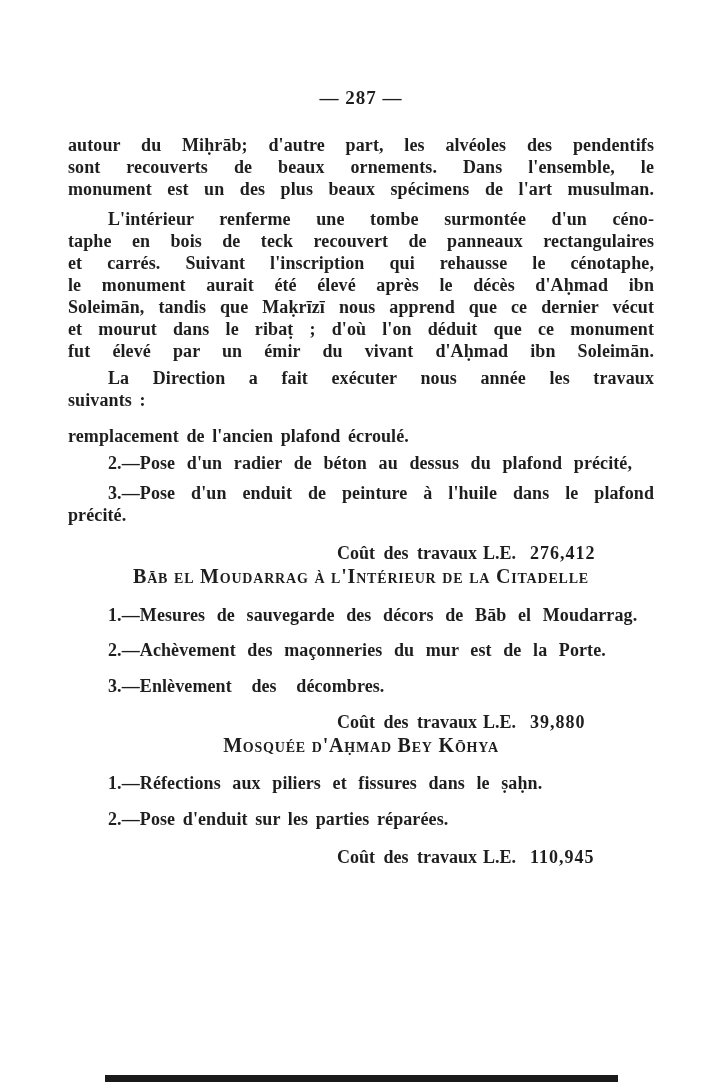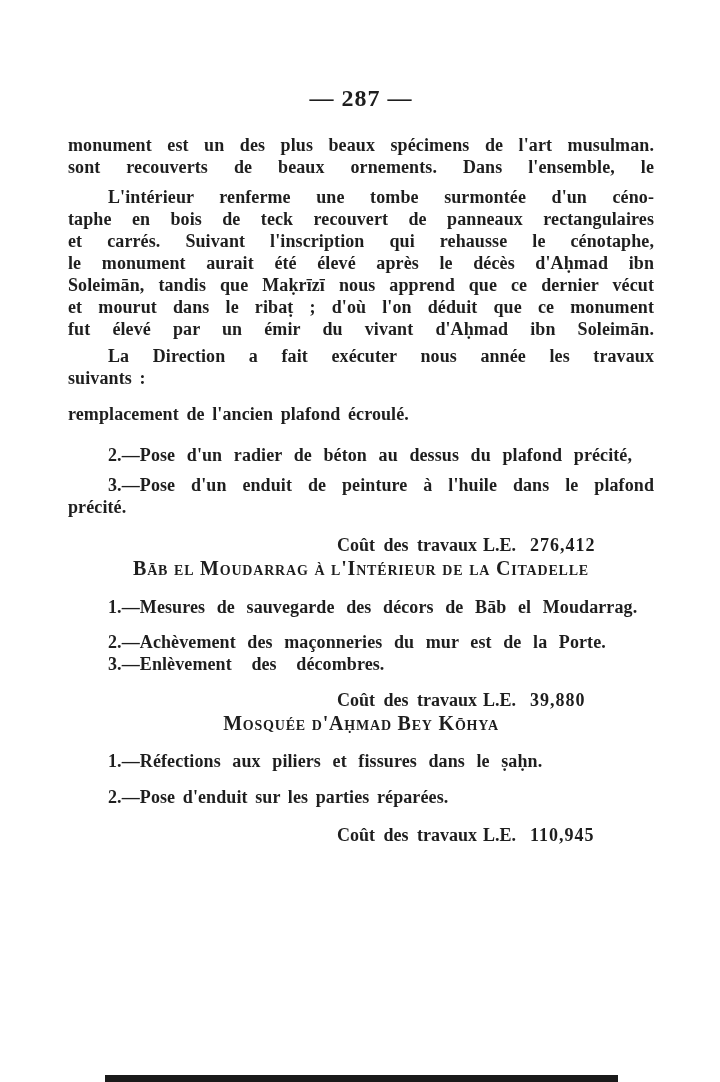--- a/index.html
+++ b/index.html
@@ -17,48 +17,48 @@
   }
   .content {
     position: absolute;
     left: 68px;
     top: 0;
     width: 586px;
   }
   .pagenum {
     margin-top: 86px;
     line-height: 24px;
-    font-size: 24px;
+    font-size: 19px;
     text-align: center;
     letter-spacing: 1px;
   }
   .para { margin: 0; }
   .ln {
     font-size: 18px;
     line-height: 22px;
     letter-spacing: 0.1px;
   }
   .fill { text-align: justify; text-align-last: justify; word-spacing: 2px; }
   .rag  { text-align: left; word-spacing: 3px; }
   .wide { text-align: left; word-spacing: 7px; }
   .xwide{ text-align: left; word-spacing: 15px; }
   .ind  { padding-left: 40px; }
 
   .p1 { margin-top: 24px; }
   .p2 { margin-top: 8px; }
   .p3 { margin-top: 5px; }
   .it1 { margin-top: 14px; }
-  .it2 { margin-top: 19px; }
+  .it2 { margin-top: 5px; }
   .it3 { margin-top: 8px; }
   .it4 { margin-top: 8px; }
   .c1  { margin-top: 16px; }
   .h1  { margin-top: 42px; }
   .s2i1{ margin-top: 16px; }
   .s2i2{ margin-top: 13px; }
-  .s2i3{ }
+  .s2i3{ margin-top: 14px; }
   .c2  { margin-top: 14px; }
   .h2x { margin-top: 36px; }
   .s3i1{ margin-top: 15px; }
   .s3i2{ margin-top: 14px; }
   .c3  { margin-top: 16px; }
 
   .heading {
     margin: 0;
     font-size: 20px;
     line-height: 24px;
@@ -88,22 +88,23 @@
 </style>
 </head>
 <body>
 
 <div class="page">
   <div class="content">
 
     <div class="pagenum">— 287 —</div>
 
     <div class="para p1">
+      <div class="ln fill">autour du Miḥrāb; d'autre part, les alvéoles des pendentifs</div>
+      <div class="ln fill">sont recouverts de beaux ornements. Dans l'ensemble, le</div>
       <div class="ln fill">monument est un des plus beaux spécimens de l'art musulman.</div>
-      <div class="ln fill">sont recouverts de beaux ornements. Dans l'ensemble, le</div>
     </div>
 
     <div class="para p2">
       <div class="ln fill ind">L'intérieur renferme une tombe surmontée d'un céno-</div>
       <div class="ln fill">taphe en bois de teck recouvert de panneaux rectangulaires</div>
       <div class="ln fill">et carrés. Suivant l'inscription qui rehausse le cénotaphe,</div>
       <div class="ln fill">le monument aurait été élevé après le décès d'Aḥmad ibn</div>
       <div class="ln fill">Soleimān, tandis que Maḳrīzī nous apprend que ce dernier vécut</div>
       <div class="ln fill">et mourut dans le ribaṭ ; d'où l'on déduit que ce monument</div>
       <div class="ln fill">fut élevé par un émir du vivant d'Aḥmad ibn Soleimān.</div>

